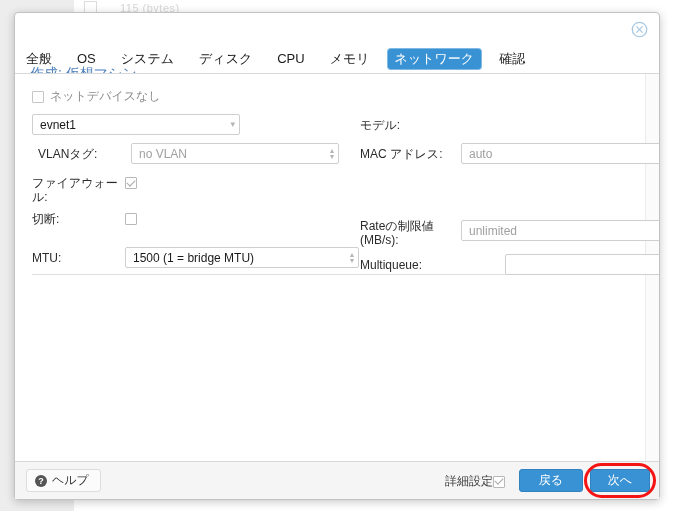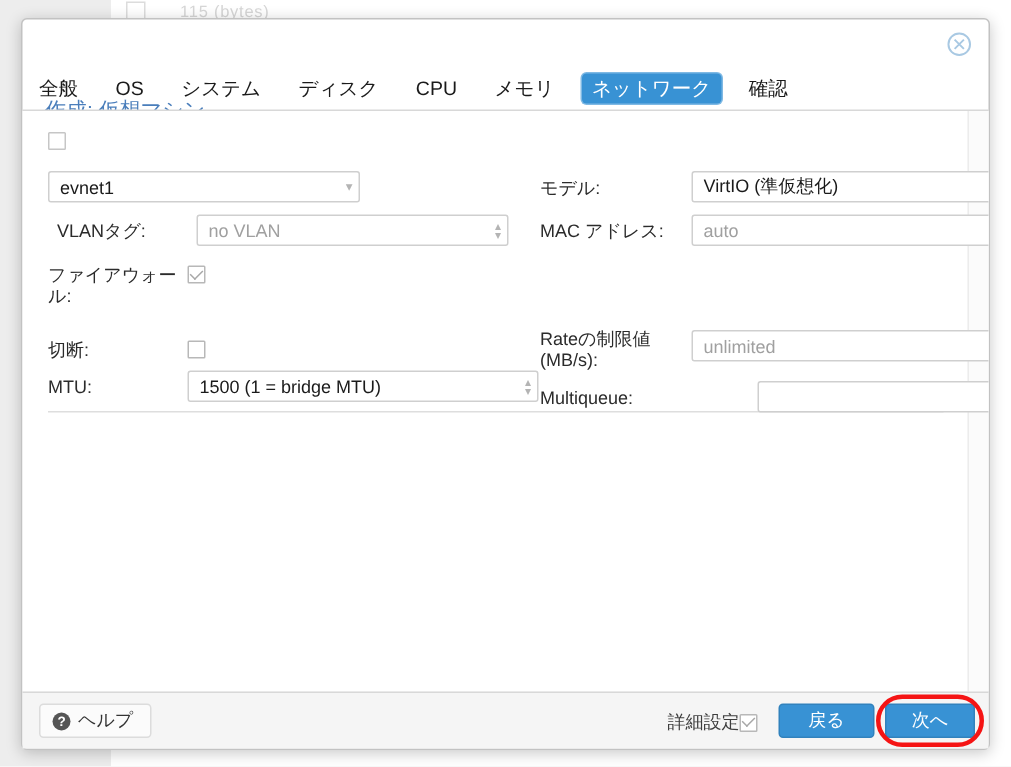--- a/index.html
+++ b/index.html
@@ -245,35 +245,32 @@
     <div class="tab">メモリ</div>
     <div class="tab active">ネットワーク</div>
     <div class="tab">確認</div>
   </div>
 
   <div id="formbody">
     <div id="scrollstrip"></div>
 
     <div id="nodev-row" style="top:14px;">
       <span class="chk disabled"></span>
+      <span class="lbl">ネットデバイスなし</span>
     </div>
 
     <div class="field" style="left:17px;top:40px;">
       <div class="control" style="width:208px;">
         <span class="val">evnet1</span>
         <span class="arrow">▾</span>
       </div>
     </div>
 
     <div class="field" style="left:345px;top:40px;">
       <div class="flabel" style="width:101px;">モデル:</div>
-      <div class="control" style="width:208px;">
-        <span class="val">VirtIO (準仮想化)</span>
-
-      </div>
     </div>
 
     <div class="field" style="left:23px;top:69px;">
       <div class="flabel" style="width:93px;">VLANタグ:</div>
       <div class="control" style="width:208px;">
         <span class="val ph">no VLAN</span>
         <span class="spin">
             <span>▴</span>
             <span>▾</span>
           </span>
@@ -290,21 +287,21 @@
     <div class="field" style="left:17px;top:98px;">
       <div class="flabel" style="width:93px;line-height:14px;">
         <span>ファイアウォー</span><br>
         <span>ル:</span>
       </div>
       <span class="chk checked" style="margin-top:5px;"></span>
     </div>
 
     <div id="divider"></div>
 
-    <div class="field" style="left:17px;top:148px;">
+    <div class="field" style="left:17px;top:134px;">
       <div class="flabel" style="width:93px;">切断:</div>
       <span class="chk" style="margin-top:5px;"></span>
     </div>
 
     <div class="field" style="left:345px;top:143px;">
       <div class="flabel" style="width:101px;line-height:14px;padding-top:2px;">
         <span>Rateの制限値</span><br>
         <span>(MB/s):</span>
       </div>
       <div class="control" style="width:208px;margin-top:3px;">

